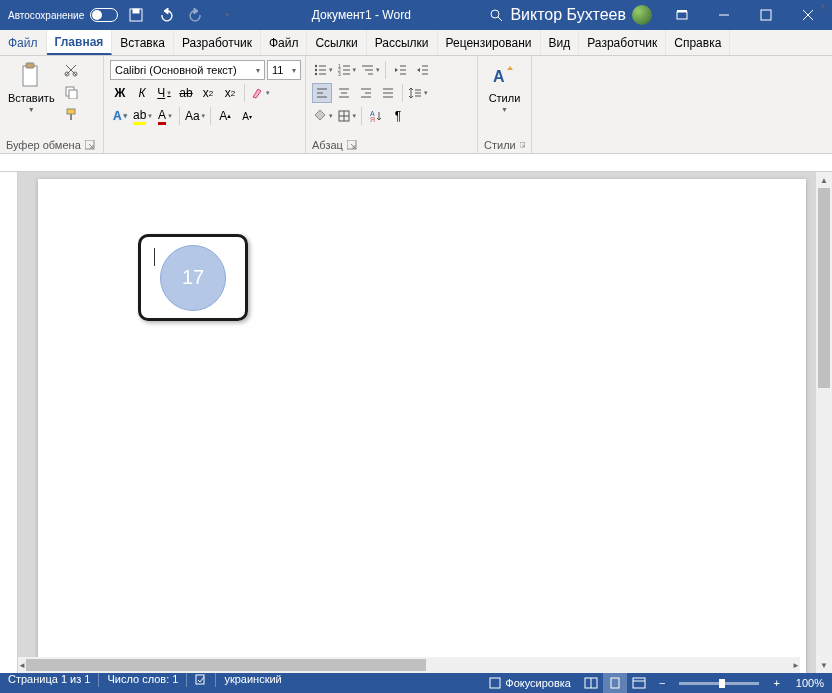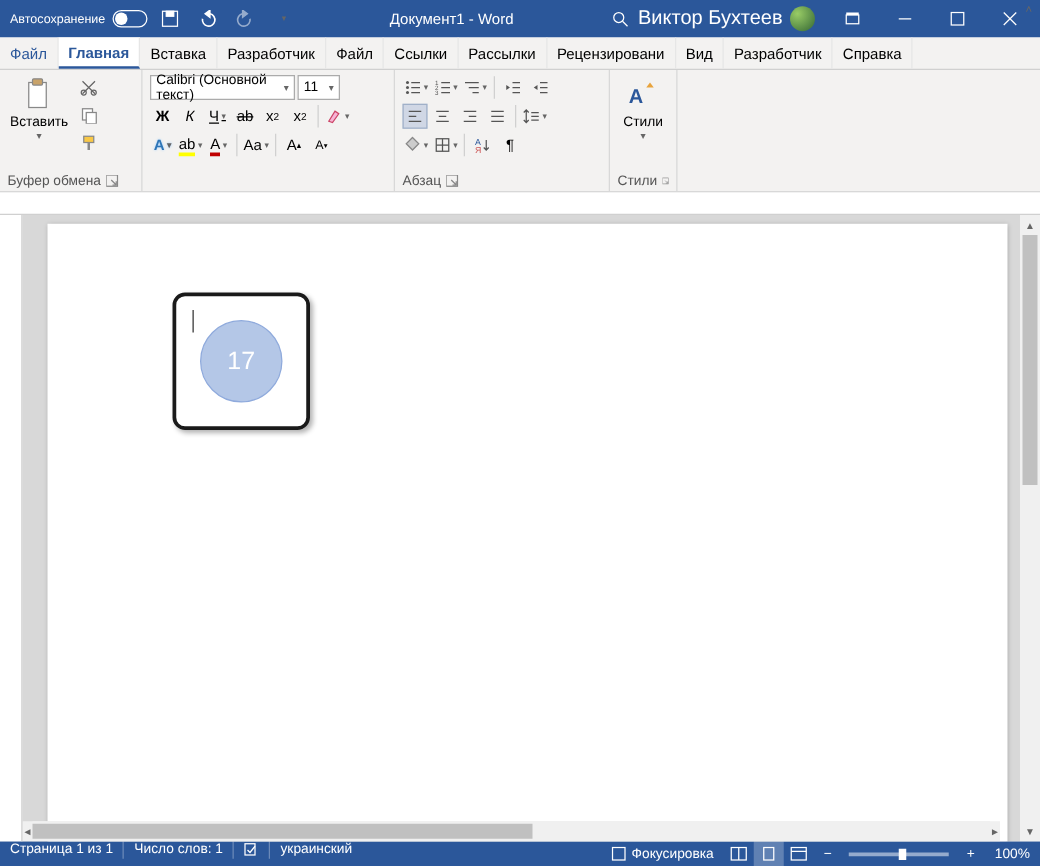--- a/index.html
+++ b/index.html
@@ -32,33 +32,33 @@
   .group-body { flex: 1; display: flex; align-items: flex-start; gap: 4px; }
   .group-label { text-align: center; font-size: 11px; color: #555; padding: 2px 0; display: flex; justify-content: flex-start; align-items: center; gap: 4px; }
   .launcher { width: 10px; height: 10px; cursor: pointer; }
   .btn-big { display: flex; flex-direction: column; align-items: center; gap: 2px; cursor: pointer; font-size: 11px; padding: 2px; }
   .btn-big .ico { width: 28px; height: 28px; display: flex; align-items: center; justify-content: center; }
   .col { display: flex; flex-direction: column; gap: 2px; }
   .row { display: flex; align-items: center; gap: 2px; }
   .rbtn { min-width: 20px; height: 20px; display: flex; align-items: center; justify-content: center; cursor: pointer; border: 1px solid transparent; font-size: 12px; }
   .rbtn.active { background: #d0d7e5; border-color: #a0b0c8; }
   .dd::after { content: '▾'; font-size: 7px; margin-left: 2px; color: #666; }
-  .fontname { width: 116px; height: 20px; border: 1px solid #ababab; background: #fff; display: flex; align-items: center; padding: 0 4px; font-size: 11px; cursor: pointer; justify-content: space-between; }
+  .fontname { width: 155px; height: 20px; border: 1px solid #ababab; background: #fff; display: flex; align-items: center; padding: 0 4px; font-size: 11px; cursor: pointer; justify-content: space-between; }
   .fontsize { width: 34px; height: 20px; border: 1px solid #ababab; background: #fff; display: flex; align-items: center; padding: 0 4px; font-size: 11px; cursor: pointer; justify-content: space-between; }
   .sep { width: 1px; height: 18px; background: #d0d0d0; margin: 0 2px; }
 
   
   .ruler { height: 18px; background: #fff; border-bottom: 1px solid #d0d0d0; position: relative; }
   .ruler-vert { width: 18px; background: #fff; border-right: 1px solid #d0d0d0; }
 
   
   .docarea { display: flex; height: calc(693px - 30px - 26px - 98px - 18px - 20px); background: #d8d8d8; position: relative; }
   .doc-scroll { flex: 1; background: #d8d8d8; overflow: hidden; position: relative; }
   .page { position: absolute; left: 20px; top: 7px; width: 768px; height: 700px; background: #fff; box-shadow: 0 1px 4px rgba(0,0,0,0.25); }
-  .shape-box { position: absolute; left: 100px; top: 55px; width: 110px; height: 110px; border: 3px solid #1a1a1a; border-radius: 10px; display: flex; align-items: center; justify-content: center; box-shadow: 2px 2px 4px rgba(0,0,0,0.3); }
+  .shape-box { position: absolute; left: 100px; top: 55px; width: 110px; height: 87px; border: 3px solid #1a1a1a; border-radius: 10px; display: flex; align-items: center; justify-content: center; box-shadow: 2px 2px 4px rgba(0,0,0,0.3); }
   .shape-circle { width: 66px; height: 66px; border-radius: 50%; background: #b4c7e7; border: 1px solid #8faadc; display: flex; align-items: center; justify-content: center; color: #fff; font-size: 20px; }
   .cursor-line { position: absolute; left: 116px; top: 69px; width: 1px; height: 18px; background: #333; }
   .vscroll { width: 16px; background: #f0f0f0; display: flex; flex-direction: column; }
   .scroll-btn { height: 16px; display: flex; align-items: center; justify-content: center; cursor: pointer; font-size: 8px; color: #666; }
   .scroll-track { flex: 1; background: #f0f0f0; position: relative; }
   .scroll-thumb { position: absolute; left: 2px; right: 2px; top: 0; height: 200px; background: #c0c0c0; cursor: pointer; }
   .collapse-caret { position: absolute; right: 2px; top: 0; width: 14px; height: 14px; cursor: pointer; font-size: 9px; color: #666; display:flex; align-items:center; justify-content:center;}
   .hscroll { position:absolute; left:0; right:16px; bottom:0; height:16px; background:#f0f0f0; display:flex;}
   .hscroll .scroll-track{ flex:1; }
   .hscroll .scroll-thumb{ top:2px; bottom:2px; left:0; width:400px; height:auto;}
@@ -146,21 +146,21 @@
   <div class="tab">Ссылки</div>
   <div class="tab">Рассылки</div>
   <div class="tab">Рецензировани</div>
   <div class="tab">Вид</div>
   <div class="tab">Разработчик</div>
   <div class="tab">Справка</div>
 </div>
 
 <div class="ribbon">
 
-  <div class="group" style="width:114px">
+  <div class="group" style="width:104px">
     <div class="group-body">
       <div class="btn-big">
         <span class="ico">
             <svg width="24" height="28">
               <rect x="4" y="4" width="14" height="20" fill="#fff" stroke="#888"></rect>
               <rect x="7" y="1" width="8" height="5" rx="1" fill="#c9a36a" stroke="#888"></rect>
             </svg>
           </span>
         <span>Вставить</span>
         <span style="font-size:7px;color:#666">▼</span>

